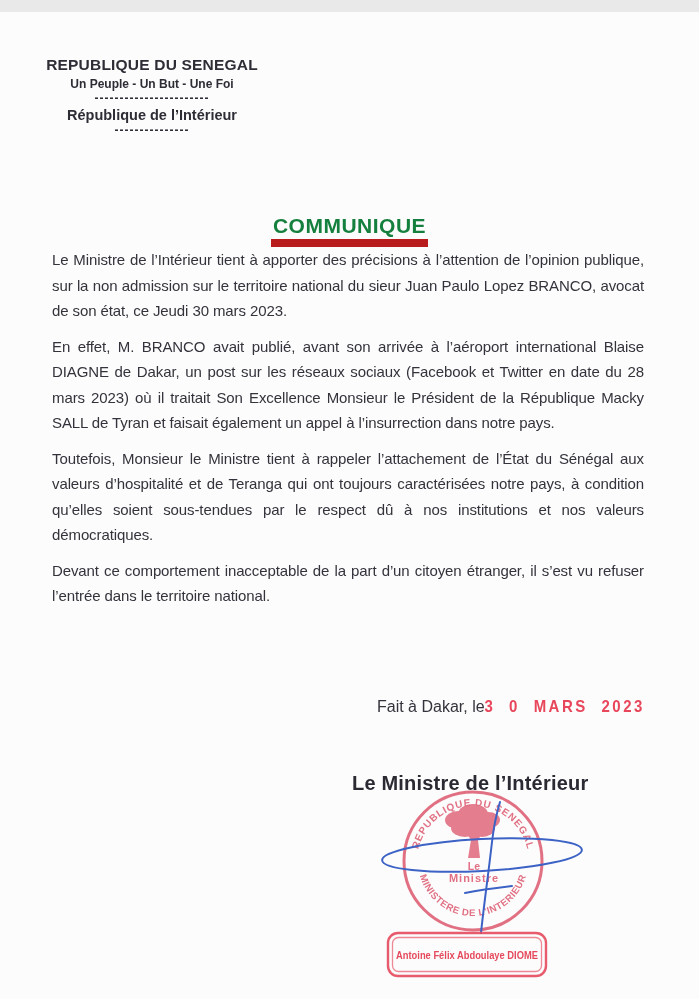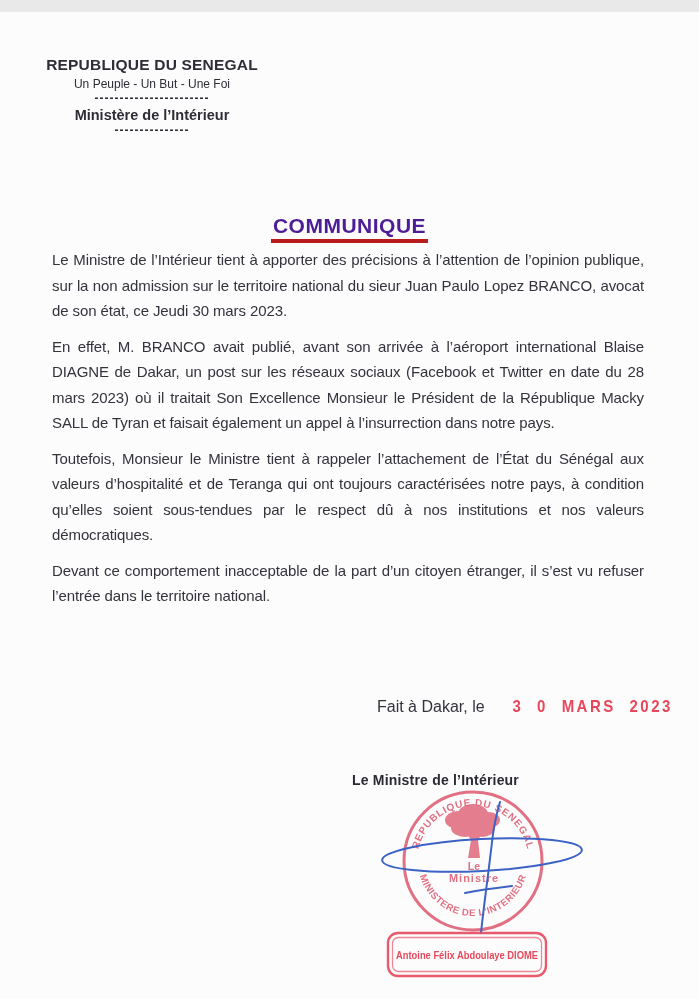--- a/index.html
+++ b/index.html
@@ -5,57 +5,57 @@
   html,body { margin:0; padding:0; background:#e9e9ea; }
   .page {
     position:relative; width:699px; height:999px; margin:12px auto;
     background:#fcfcfd;
     font-family:"Liberation Sans", sans-serif;
     color:#312f38; overflow:hidden;
   }
   
   .letterhead { position:absolute; left:32px; top:44px; width:240px; text-align:center; color:#2e2d35; }
   .letterhead .republic { font-size:15.5px; font-weight:bold; letter-spacing:0.2px; }
-  .letterhead .motto    { font-size:12px; margin-top:3px; }
+  .letterhead .motto    { font-size:12px; margin-top:3px;font-weight:bold; }
   .letterhead .dash     { font-size:12px; font-weight:bold; letter-spacing:1px; line-height:11px; margin-top:2px; }
   .letterhead .ministry { font-size:14.5px; font-weight:bold; margin-top:3px; }
 
   
   .title-wrap { position:absolute; left:0; top:202px; width:699px; text-align:center; }
   .title-wrap span {
     display:inline-block; font-size:21px; font-weight:bold; letter-spacing:0.5px;
-    color:#4c1d95; border-bottom:4px solid #b91c1c; padding:0 2px 1px 2px;
+    color:#15803d; border-bottom:8px solid #b91c1c; padding:0 2px 1px 2px;
   }
 
   
   .body-text { position:absolute; left:52px; top:235px; width:592px;
     font-size:15px; line-height:25.5px; letter-spacing:-0.1px;
     text-align:justify; color:#34333b; }
   .body-text p { margin:0 0 10px 0; }
 
   
-  .dateline { position:absolute; left:377px; top:686px; display:flex; align-items:baseline; gap:28px; }
+  .dateline { position:absolute; left:377px; top:686px; display:flex; align-items:baseline; }
   .dateline .label { font-size:16px; color:#34333b; }
   .date-stamp { font-size:15px; font-weight:bold; letter-spacing:2.5px; word-spacing:7px;
     transform:scaleY(1.12); transform-origin:left bottom; }
 
   
-  .minister-heading { position:absolute; left:352px; top:760px; font-size:14px; font-weight:bold; color:#2b2a32; letter-spacing:0.2px; }
+  .minister-heading { position:absolute; left:352px; top:760px; font-size:20px; font-weight:bold; color:#2b2a32; letter-spacing:0.2px; }
   .stamp-svg { position:absolute; left:370px; top:770px; width:285px; height:205px; }
 </style>
 </head>
 <body>
 
 <div class="page">
 
   <div class="letterhead">
     <div class="republic">REPUBLIQUE DU SENEGAL</div>
     <div class="motto">Un Peuple - Un But - Une Foi</div>
     <div class="dash">-----------------------</div>
-    <div class="ministry">Ministère de l’Intérieur</div>
+    <div class="ministry">République de l’Intérieur</div>
     <div class="dash">---------------</div>
   </div>
 
   <div class="title-wrap">
     <span>COMMUNIQUE</span>
   </div>
 
   <div class="body-text">
     <p>Le Ministre de l’Intérieur tient à apporter des précisions à l’attention de l’opinion publique, sur la non admission sur le territoire national du sieur Juan Paulo Lopez BRANCO, avocat de son état, ce Jeudi 30 mars 2023.</p>
     <p>En effet, M. BRANCO avait publié, avant son arrivée à l’aéroport international Blaise DIAGNE de Dakar, un post sur les réseaux sociaux (Facebook et Twitter en date du 28 mars 2023) où il traitait Son Excellence Monsieur le Président de la République Macky SALL de Tyran et faisait également un appel à l’insurrection dans notre pays.</p>

